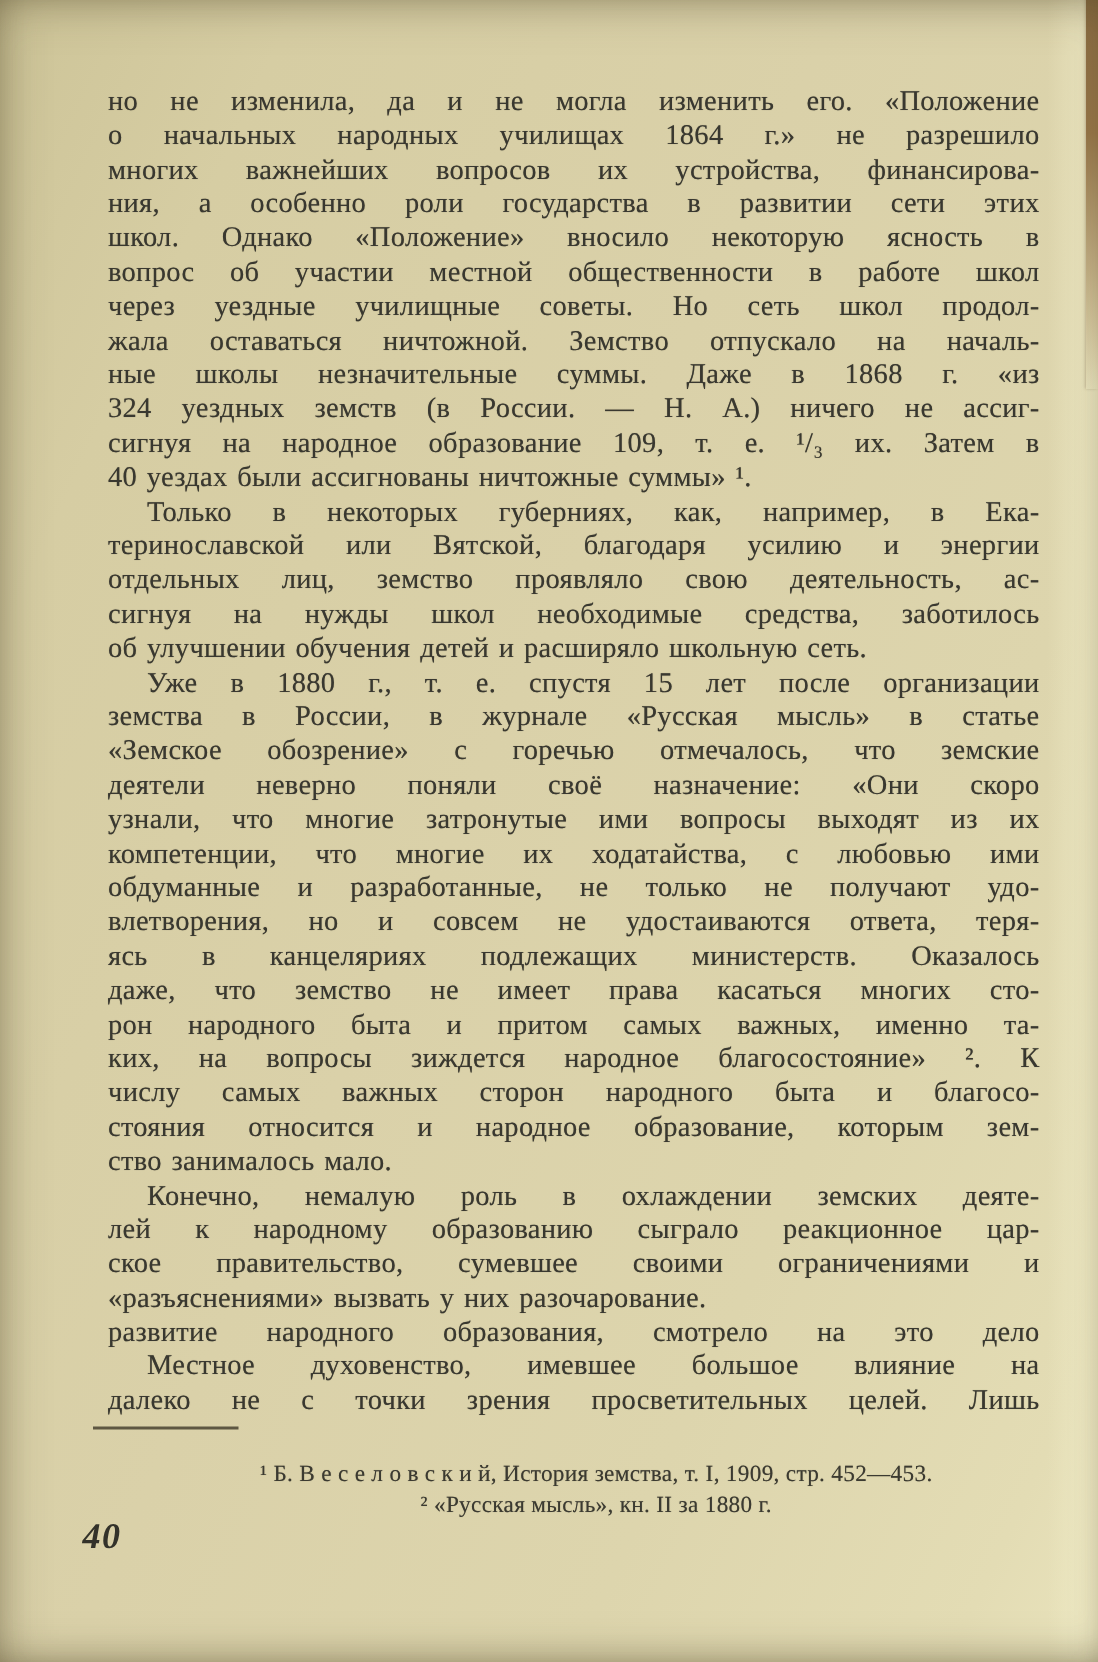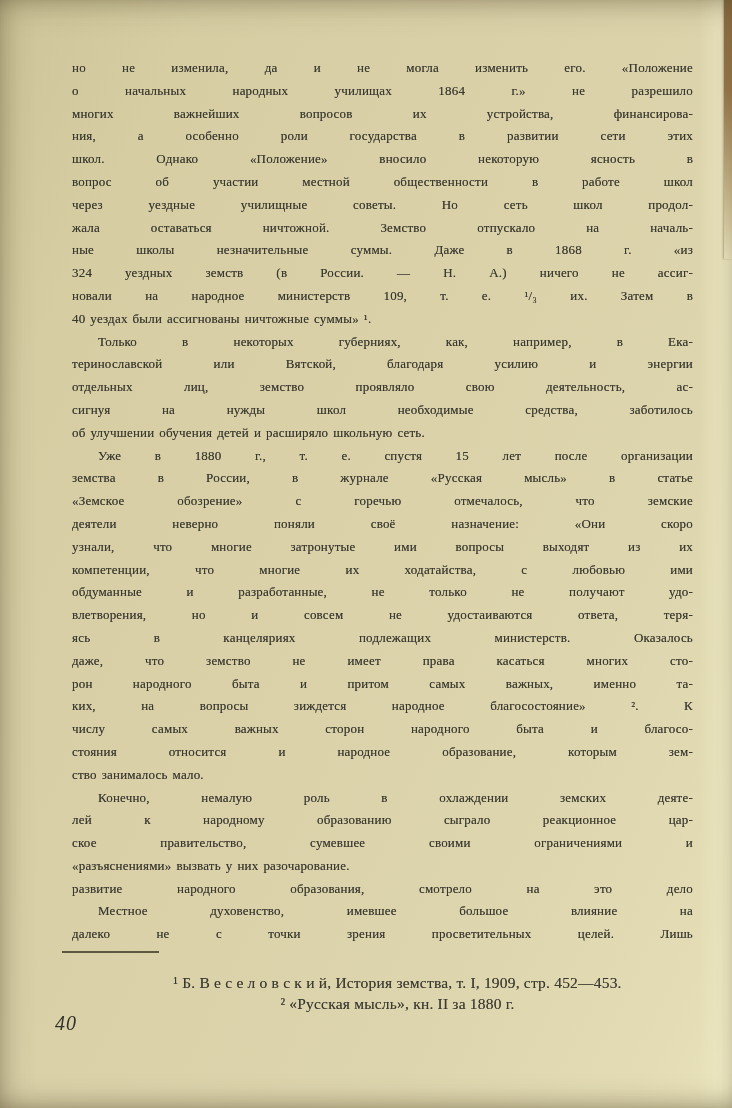--- a/index.html
+++ b/index.html
@@ -42,21 +42,21 @@
     box-shadow: -1px 0 2px rgba(90,70,40,0.35);
     pointer-events: none;
   }
   .text-block {
     position: absolute;
     left: 72px;
     top: 57px;
     width: 621px;
   }
   .line {
-    font-size: 13px;
+    font-size: 19px;
     line-height: 22.8px;
     letter-spacing: 0.2px;
     word-spacing: 1.5px;
     white-space: normal;
     text-align: justify;
     text-align-last: justify;
     color: #393830;
     text-shadow: 0 0 0.5px rgba(45, 42, 30, 0.55);
   }
   .line.last {
@@ -80,23 +80,23 @@
     font-size: 15.5px;
     line-height: 21px;
     letter-spacing: 0.2px;
     color: #3b3a31;
     text-shadow: 0 0 0.5px rgba(45, 42, 30, 0.5);
   }
   .page-number {
     position: absolute;
     left: 55px;
     top: 1012px;
-    font-size: 20px;
+    font-size: 24px;
     font-style: italic;
-    font-weight: normal;
+    font-weight: bold;
     color: #33322a;
     letter-spacing: 1px;
   }
 </style>
 </head>
 <body>
 
 <div class="scan">
 
   <div class="text-block">
@@ -104,21 +104,21 @@
         <div class="line">но не изменила, да и не могла изменить его. «Положение</div>
         <div class="line">о начальных народных училищах 1864 г.» не разрешило</div>
         <div class="line">многих важнейших вопросов их устройства, финансирова-</div>
         <div class="line">ния, а особенно роли государства в развитии сети этих</div>
         <div class="line">школ. Однако «Положение» вносило некоторую ясность в</div>
         <div class="line">вопрос об участии местной общественности в работе школ</div>
         <div class="line">через уездные училищные советы. Но сеть школ продол-</div>
         <div class="line">жала оставаться ничтожной. Земство отпускало на началь-</div>
         <div class="line">ные школы незначительные суммы. Даже в 1868 г. «из</div>
         <div class="line">324 уездных земств (в России. — Н. А.) ничего не ассиг-</div>
-        <div class="line">новали на народное министерств 109, т. е. ¹/₃ их. Затем в</div>
+        <div class="line">сигнуя на народное образование 109, т. е. ¹/₃ их. Затем в</div>
         <div class="line last">40 уездах были ассигнованы ничтожные суммы» ¹.</div>
         <div class="line indent">Только в некоторых губерниях, как, например, в Ека-</div>
         <div class="line">теринославской или Вятской, благодаря усилию и энергии</div>
         <div class="line">отдельных лиц, земство проявляло свою деятельность, ас-</div>
         <div class="line">сигнуя на нужды школ необходимые средства, заботилось</div>
         <div class="line last">об улучшении обучения детей и расширяло школьную сеть.</div>
         <div class="line indent">Уже в 1880 г., т. е. спустя 15 лет после организации</div>
         <div class="line">земства в России, в журнале «Русская мысль» в статье</div>
         <div class="line">«Земское обозрение» с горечью отмечалось, что земские</div>
         <div class="line">деятели неверно поняли своё назначение: «Они скоро</div>

